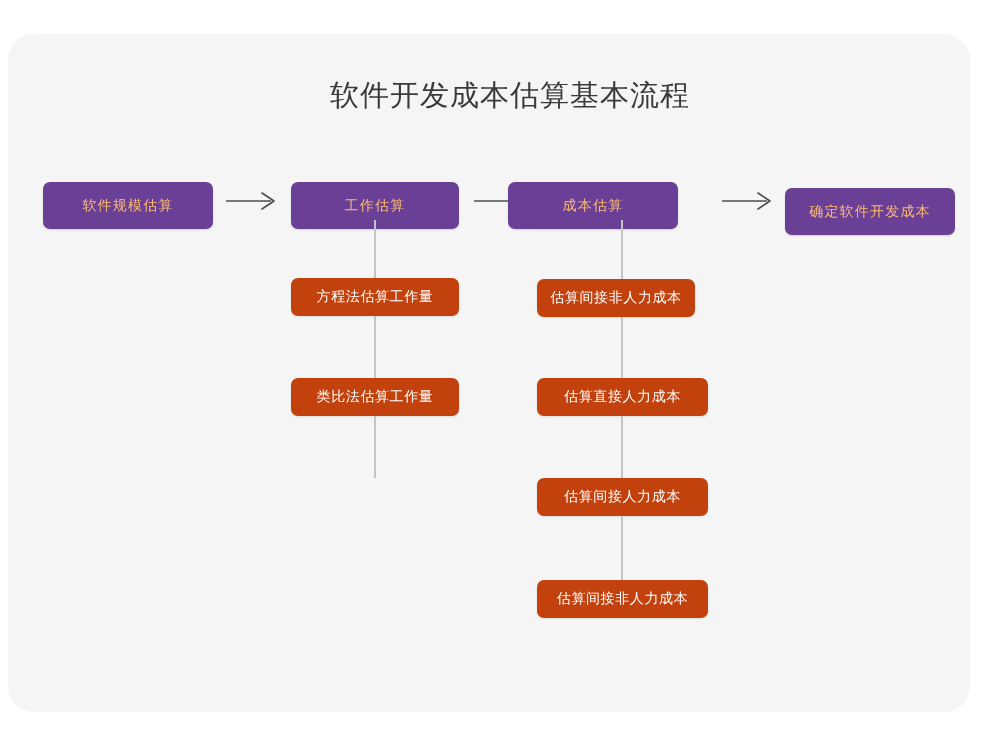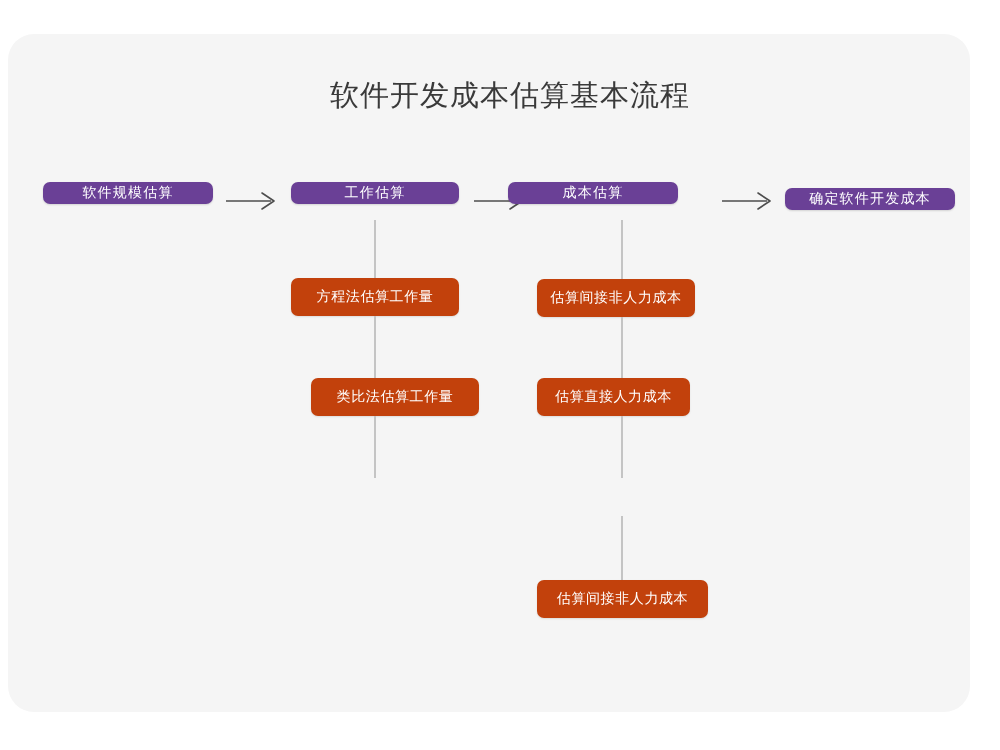--- a/index.html
+++ b/index.html
@@ -44,24 +44,24 @@
     font-weight: 400;
     letter-spacing: 1px;
     color: #3a3a3a;
     white-space: nowrap;
     margin-left: 28px;
   }
 
   
   .stage-box {
     position: absolute;
-    height: 22px;
+    height: 47px;
     background: #6a4096;
     border-radius: 7px;
-    color: #ffffff;
+    color: #fdba74;
     font-size: 14px;
     letter-spacing: 1.2px;
     display: flex;
     align-items: center;
     justify-content: center;
     box-shadow: 0 1px 2px rgba(0,0,0,0.14);
     box-sizing: border-box;
     white-space: nowrap;
   }
 
@@ -140,33 +140,34 @@
   </div>
 
   <div class="stage-box" style="left:785px; top:188px; width:170px;">确定软件开发成本</div>
 
   <div class="connector" style="left:374px; top:220px; height:58px;"></div>
 
   <div class="sub-box" style="left:291px; top:278px; width:168px;">方程法估算工作量</div>
 
   <div class="connector" style="left:374px; top:316px; height:62px;"></div>
 
-  <div class="sub-box" style="left:291px; top:378px; width:168px;margin-left:20px;">类比法估算工作量</div>
+  <div class="sub-box" style="left:291px; top:378px; width:168px;">类比法估算工作量</div>
 
   <div class="connector" style="left:374px; top:416px; height:62px;"></div>
 
 
   <div class="connector" style="left:621px; top:220px; height:59px;"></div>
 
   <div class="sub-box" style="left:537px; top:279px; width:158px;">估算间接非人力成本</div>
 
   <div class="connector" style="left:621px; top:317px; height:61px;"></div>
 
-  <div class="sub-box" style="left:537px; top:378px; width:153px;text-align:center;">估算直接人力成本</div>
+  <div class="sub-box" style="left:537px; top:378px; width:171px;text-align:center;">估算直接人力成本</div>
 
   <div class="connector" style="left:621px; top:416px; height:62px;"></div>
 
+  <div class="sub-box" style="left:537px; top:478px; width:171px;">估算间接人力成本</div>
 
   <div class="connector" style="left:621px; top:516px; height:64px;"></div>
 
   <div class="sub-box" style="left:537px; top:580px; width:171px;">估算间接非人力成本</div>
 
 </div>
 
 </body></html>

